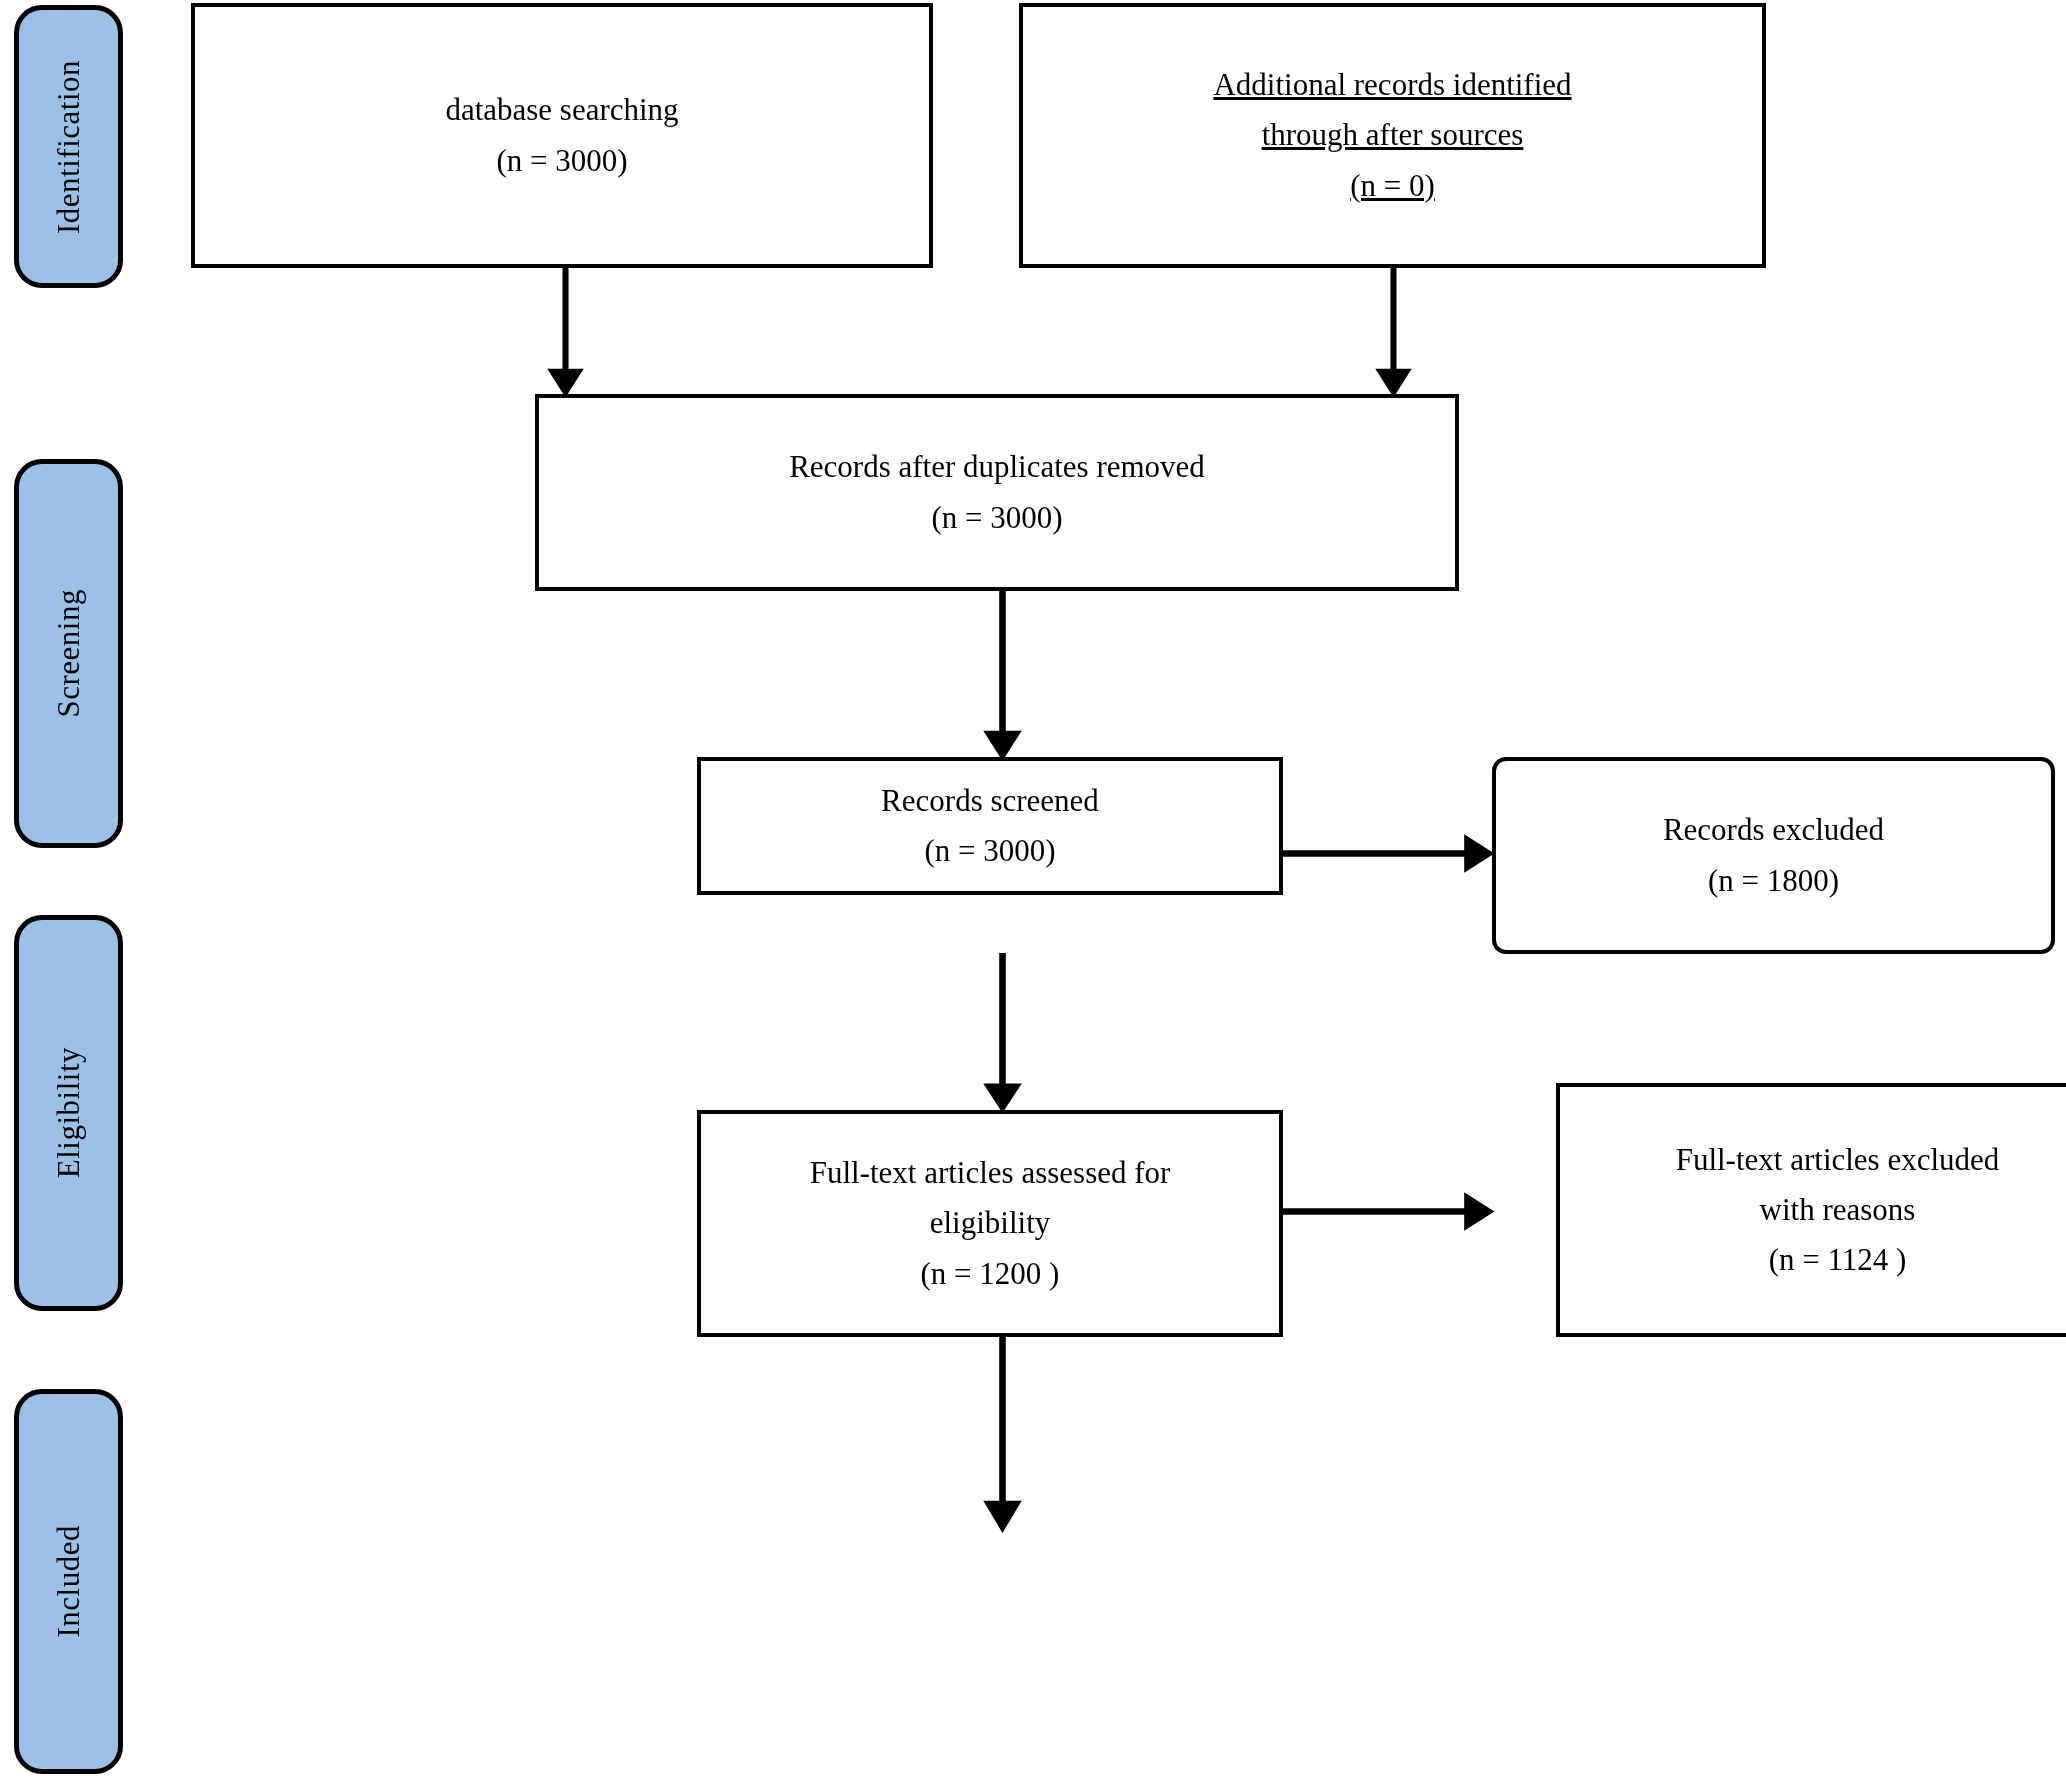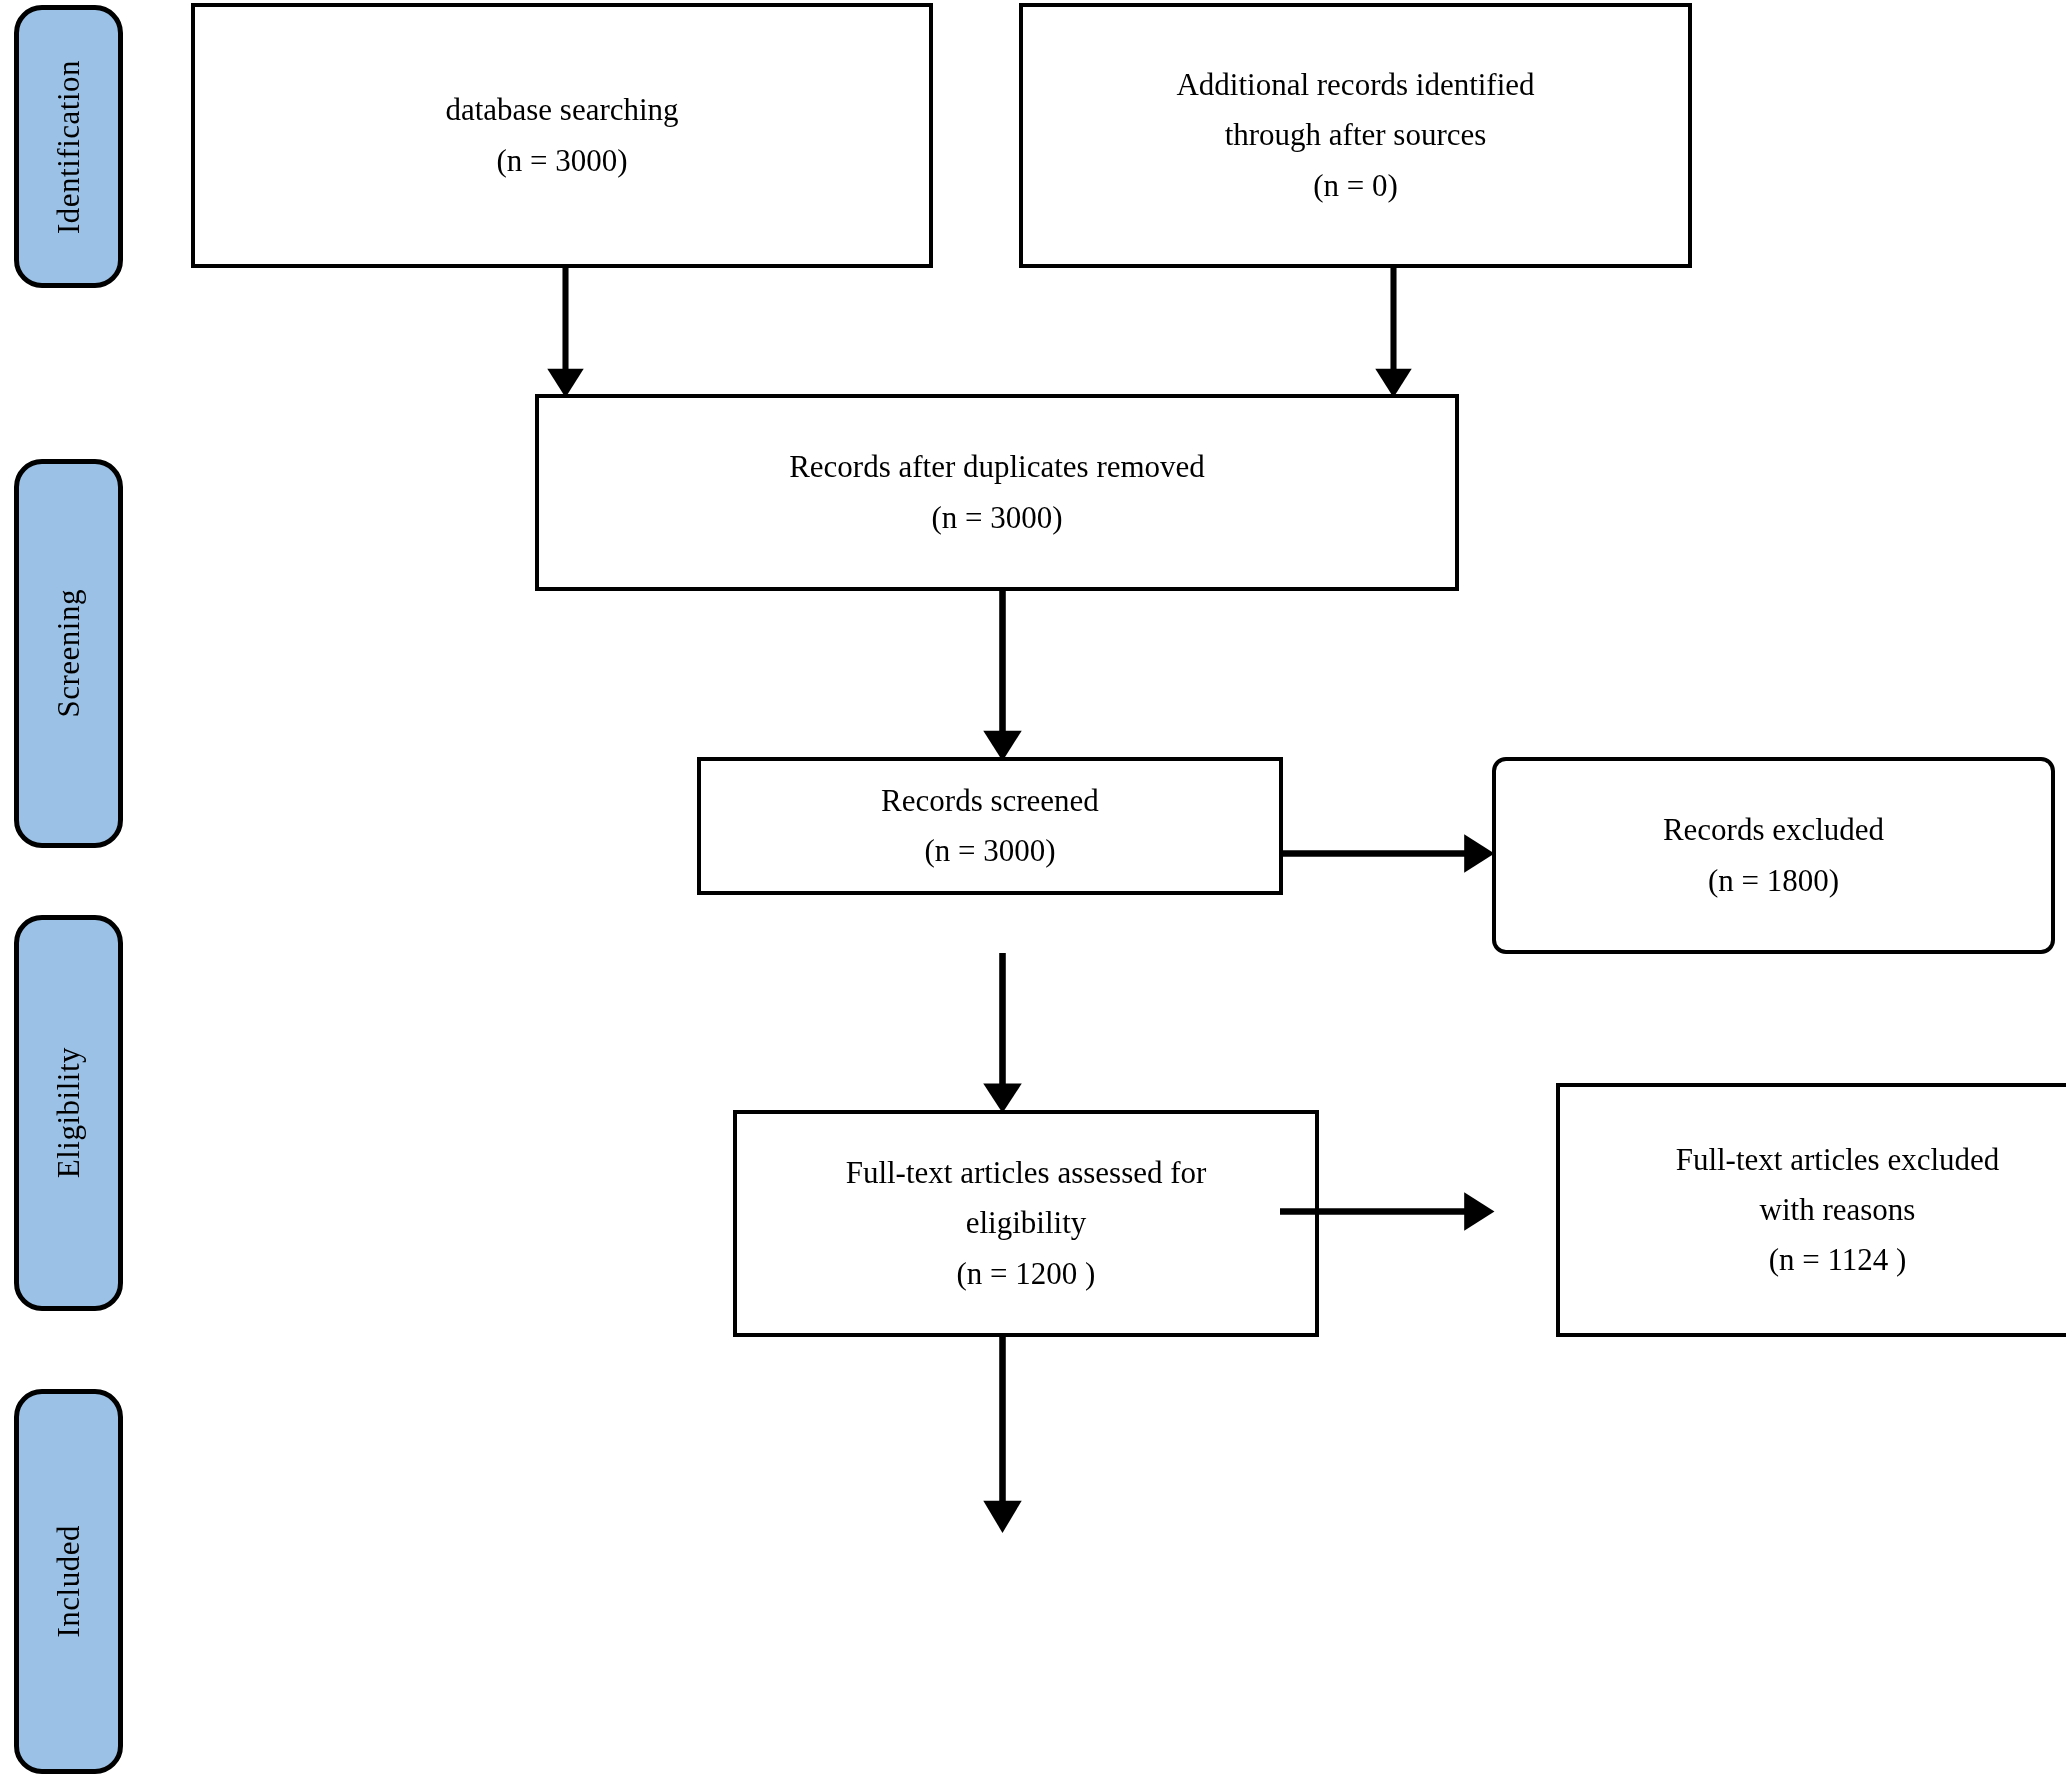--- a/index.html
+++ b/index.html
@@ -87,42 +87,42 @@
 
   <div class="phase-pill" style="left:14px; top:1389px; width:109px; height:385px;">
     <span class="phase-label">Included</span>
   </div>
 
   <div class="flow-box" style="left:191px; top:3px; width:742px; height:265px;">
     <span class="line">database searching</span>
     <span class="line">(n = 3000)</span>
   </div>
 
-  <div class="flow-box" style="left:1019px; top:3px; width:673px; height:265px;">
+  <div class="flow-box" style="left:1019px; top:3px; width:747px; height:265px;text-decoration:underline;">
     <span class="line">Additional records identified</span>
     <span class="line">through after sources</span>
     <span class="line">(n = 0)</span>
   </div>
 
   <div class="flow-box" style="left:535px; top:394px; width:924px; height:197px;">
     <span class="line">Records after duplicates removed</span>
     <span class="line">(n = 3000)</span>
   </div>
 
   <div class="flow-box" style="left:697px; top:757px; width:586px; height:138px;">
     <span class="line">Records screened</span>
     <span class="line">(n = 3000)</span>
   </div>
 
   <div class="flow-box" style="left:1492px; top:757px; width:563px; height:197px;border-radius:14px;">
     <span class="line">Records excluded</span>
     <span class="line">(n = 1800)</span>
   </div>
 
-  <div class="flow-box" style="left:697px; top:1110px; width:586px; height:227px;margin-left:36px;">
+  <div class="flow-box" style="left:697px; top:1110px; width:586px; height:227px;">
     <span class="line">Full-text articles assessed for</span>
     <span class="line">eligibility</span>
     <span class="line">(n = 1200 )</span>
   </div>
 
   <div class="flow-box" style="left:1556px; top:1083px; width:563px; height:254px;">
     <span class="line">Full-text articles excluded</span>
     <span class="line">with reasons</span>
     <span class="line">(n = 1124 )</span>
   </div>

